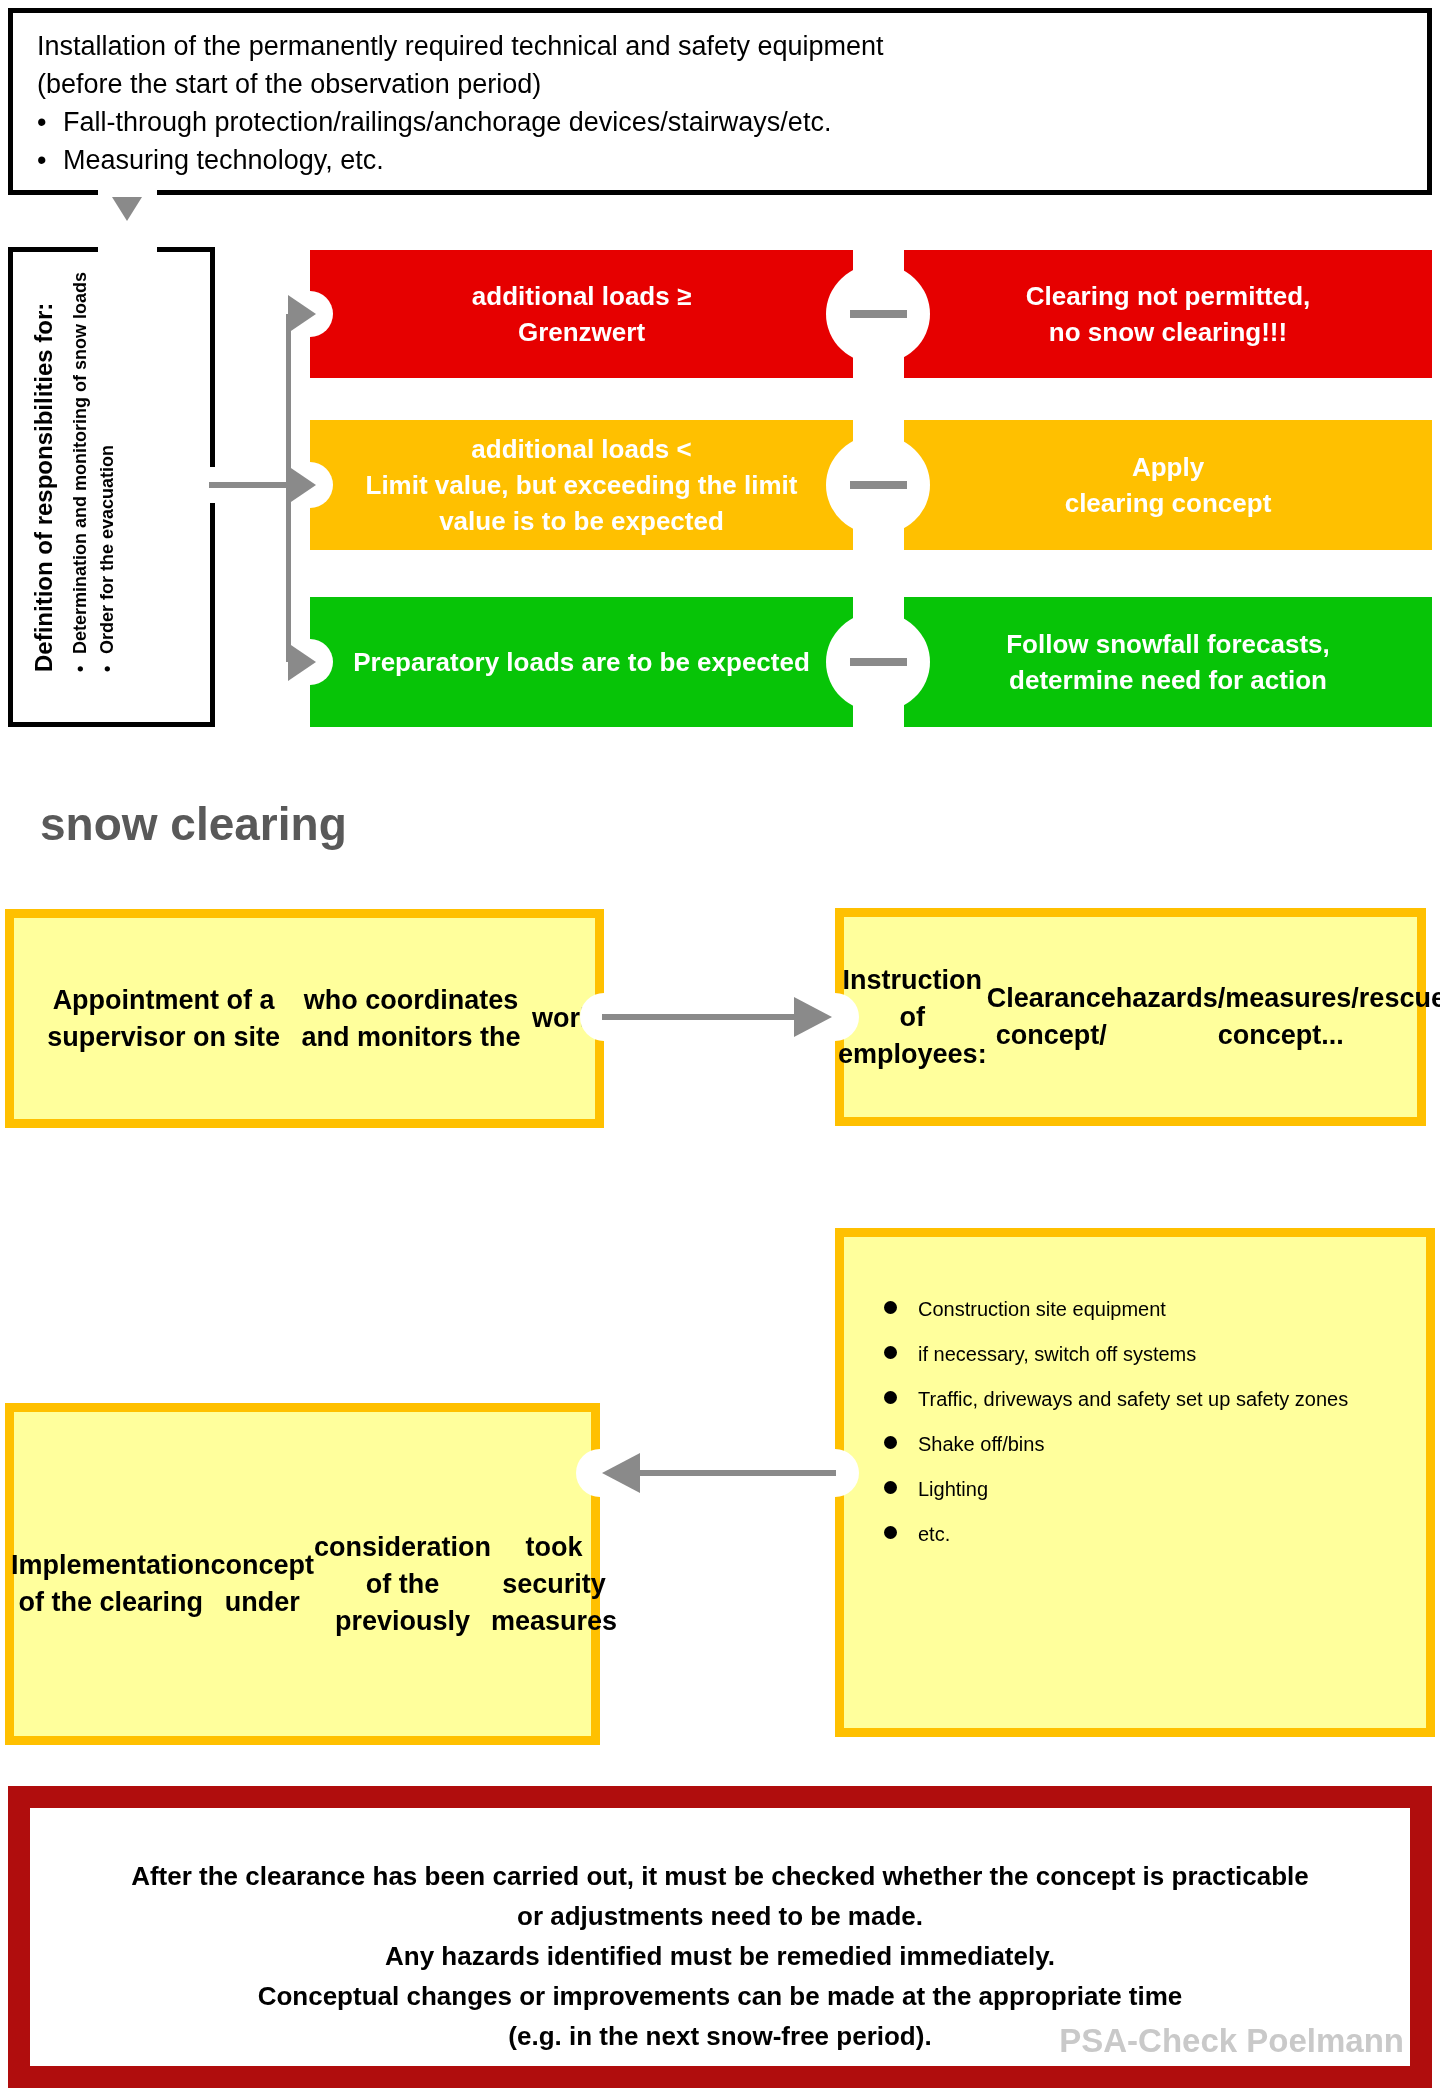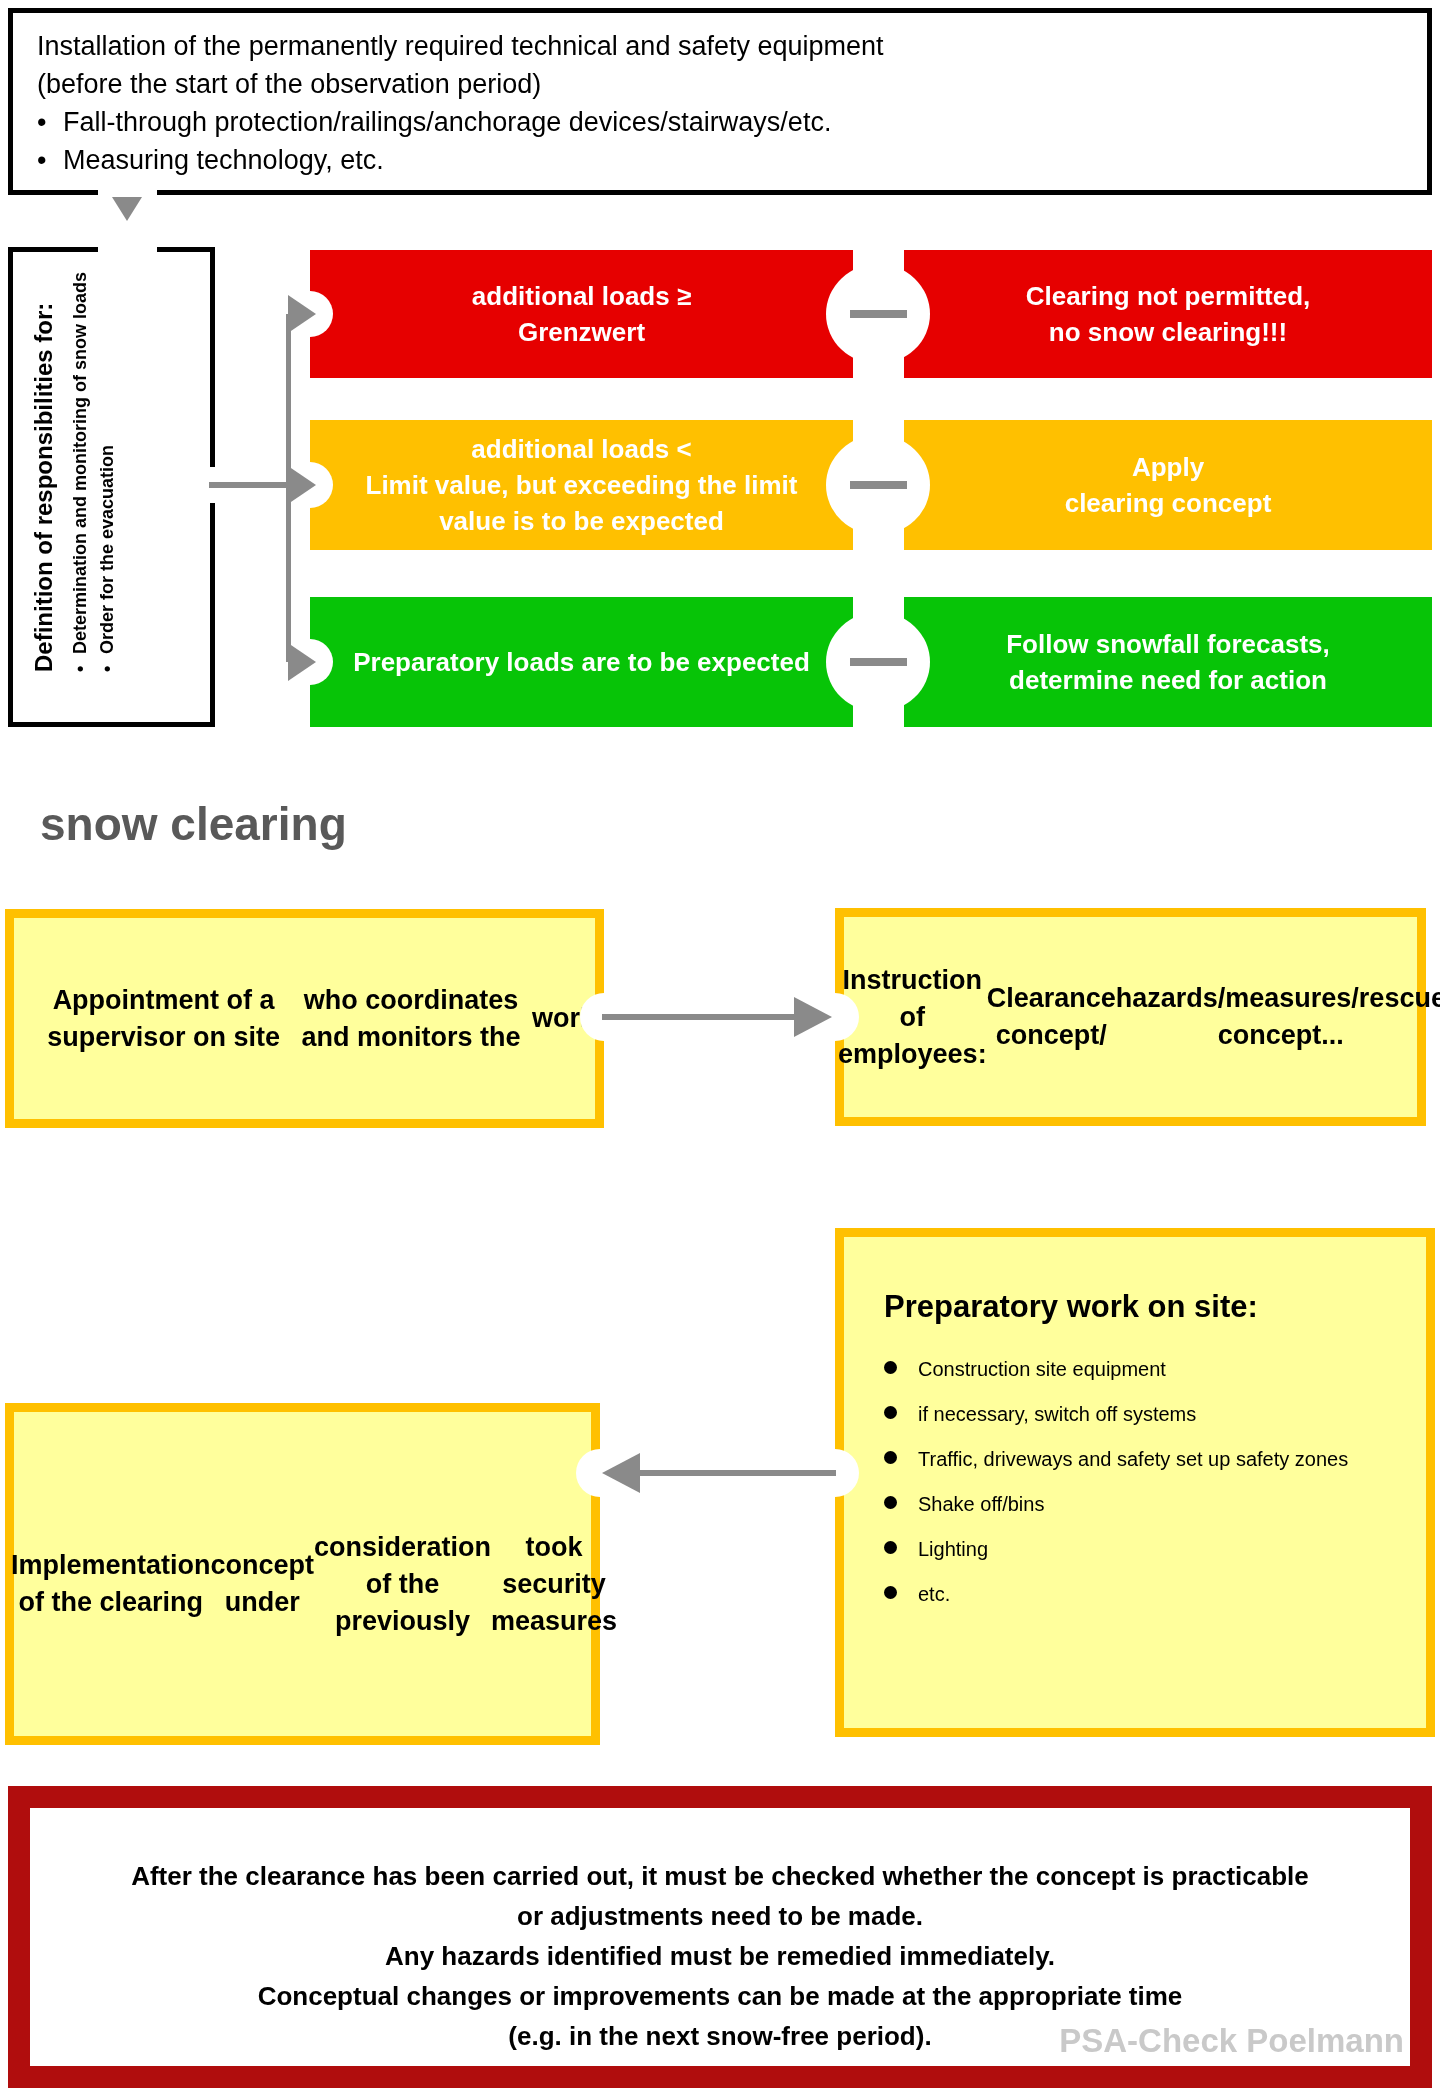--- a/index.html
+++ b/index.html
@@ -211,21 +211,20 @@
     <div>Clearance concept/</div>
     <div>hazards/measures/rescue concept...</div>
   </div>
 
   <div class="notch" style="left:580px; top:993px; width:48px; height:48px;"></div>
   <div class="notch" style="left:811px; top:993px; width:48px; height:48px;"></div>
   <div class="hline" style="left:602px; top:1014px; width:192px; height:6px;"></div>
   <div class="tri-right-big" style="left:794px; top:997px;"></div>
 
   <div class="preparatory-box">
-    <div class="prep-title">Preparatory work on site:</div>
     <ul class="prep-list">
       <li>
         <span class="dot-lg"></span>
         <span>Construction site equipment</span>
       </li>
       <li>
         <span class="dot-lg"></span>
         <span>if necessary, switch off systems</span>
       </li>
       <li>

